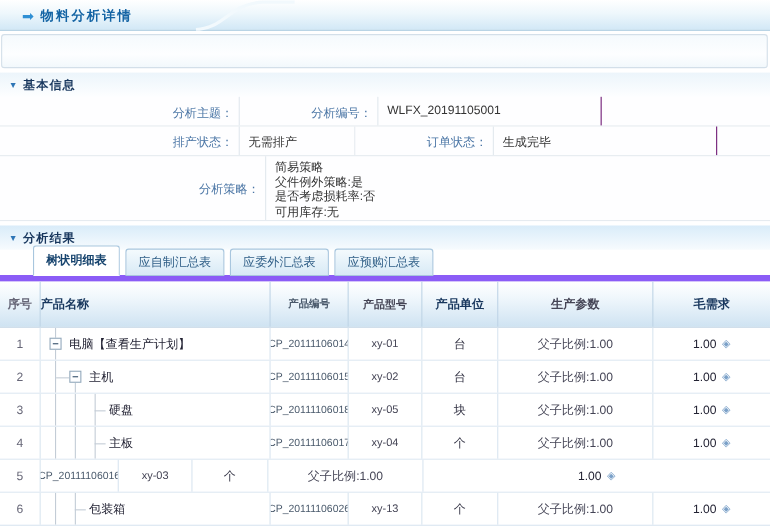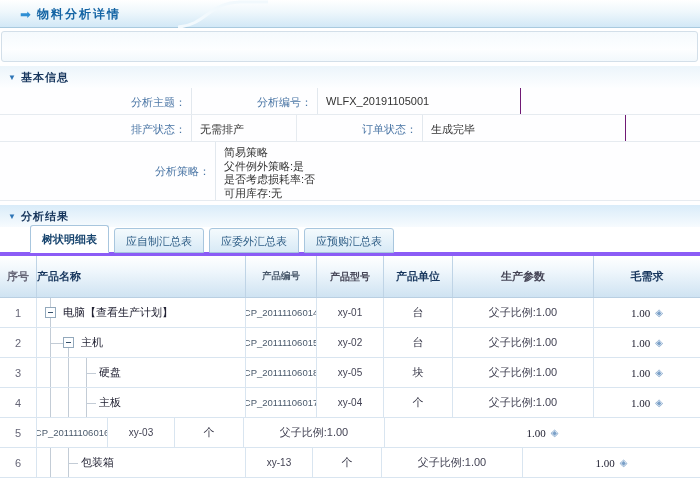--- a/index.html
+++ b/index.html
@@ -25,34 +25,34 @@
   .sec-bar { display:flex; align-items:center; gap:5px; padding-left:8px; height:22px; }
   .sec-bar.basic { background:linear-gradient(180deg,#ecf5fb 0%,#fdfeff 100%); }
   .sec-bar.results { background:linear-gradient(180deg,#d9ecf9 0%,#f7fbfe 100%); }
   .collapse-icon { font-size:8px; color:#2e75b6; }
   .sec-title { font-size:11px; font-weight:bold; color:#17365d; letter-spacing:1px; }
 
   
   .basic-section { position:absolute; top:66px; left:0; width:700px; background:#fefeff; }
   .form-row { display:flex; border-bottom:1px solid #e6ebf0; height:27px; }
   .form-row.tall { height:59px; }
-  .lbl { width:192px; text-align:right; color:#4a75a5; padding:7px 5px 0 0;
+  .lbl { width:218px; text-align:right; color:#4a75a5; padding:7px 5px 0 0;
     border-right:1px solid #e2e8ee; flex:none; }
   .val { padding:7px 0 0 8px; color:#333; }
   .v1 { width:105px; border-right:1px solid #e6ebf0; flex:none; }
   .lbl2 { width:126px; flex:none; }
   .v2 { width:203px; border-right:1px solid #701a75; flex:none; }
   .filler { flex:1; }
   .status-red { color:#dd2222; font-weight:bold; margin-left:4px; }
   .multiline { white-space:pre-line; line-height:13.5px; padding-top:4px; flex:1; }
 
   
   .results-section { position:absolute; top:205px; left:0; width:700px; }
   .tabs-row { display:flex; align-items:flex-end; padding-left:30px; height:29px;
-    border-bottom:4px solid #8b5cf6; }
+    border-bottom:6px solid #8b5cf6; }
   .tab { height:25px; line-height:24px; margin-right:5px; margin-bottom:-1px; padding:0 11px;
     border:1px solid #a8c6de; border-radius:3px 3px 0 0; font-size:11px; color:#2f5e86;
     background:linear-gradient(180deg,#f4fafd 0%,#d8eaf6 100%); cursor:default; }
   .tab.active { height:28px; line-height:27px; background:#ffffff; border-bottom-color:#ffffff;
     font-weight:bold; color:#17446e; }
 
   
   .thead { display:flex; height:42px; border-bottom:1px solid #b9cfe2;
     background:linear-gradient(180deg,#ffffff 0%,#f0f7fc 35%,#cfe3f2 100%); }
   .th { display:flex; align-items:center; justify-content:center; font-weight:bold;
@@ -73,21 +73,21 @@
 
   
   .guide,.vfull,.vtop,.vbot { position:absolute; width:1px; background:#c3ccd6; }
   .guide,.vfull { top:0; bottom:0; }
   .vtop { top:0; height:15px; }
   .vbot { top:15px; bottom:0; }
   .hline { position:absolute; top:15px; height:1px; background:#c3ccd6; }
   .ebox { position:absolute; top:9px; width:11px; height:11px; border:1px solid #93a9bc;
     background:#fdfeff; cursor:pointer; }
   .ebox::before { content:""; position:absolute; left:2px; right:2px; top:4px; height:1px; background:#35506b; }
-  .name-text { position:relative; color:#223;font-family:Liberation Serif, serif; }
+  .name-text { position:relative; color:#223; }
 </style>
 </head>
 <body>
 
 <div class="titlebar">
   <div class="title-wrap">
     <span class="title-arrow">➡</span>
     <span class="page-title">物料分析详情</span>
   </div>
   <svg class="title-curve" width="90" height="28" viewBox="0 0 90 28">
@@ -227,20 +227,21 @@
         </div>
       </div>
       <div class="tr">
         <div class="td w-seq">6</div>
         <div class="td w-name">
           <div class="guide" style="left: 13px;"></div>
           <div class="vfull" style="left: 31px;"></div>
           <div class="hline" style="left: 31px; width: 10px;"></div>
           <div class="name-text" style="margin-left: 44px;">包装箱</div>
         </div>
+        <div class="td w-code">CP_20111106026</div>
         <div class="td w-model">xy-13</div>
         <div class="td w-unit">个</div>
         <div class="td w-param">父子比例:1.00</div>
         <div class="td w-demand">
           <div class="name-text">1.00</div>
           <div class="demand-icon">◈</div>
         </div>
       </div>
     </div>
 </div>

